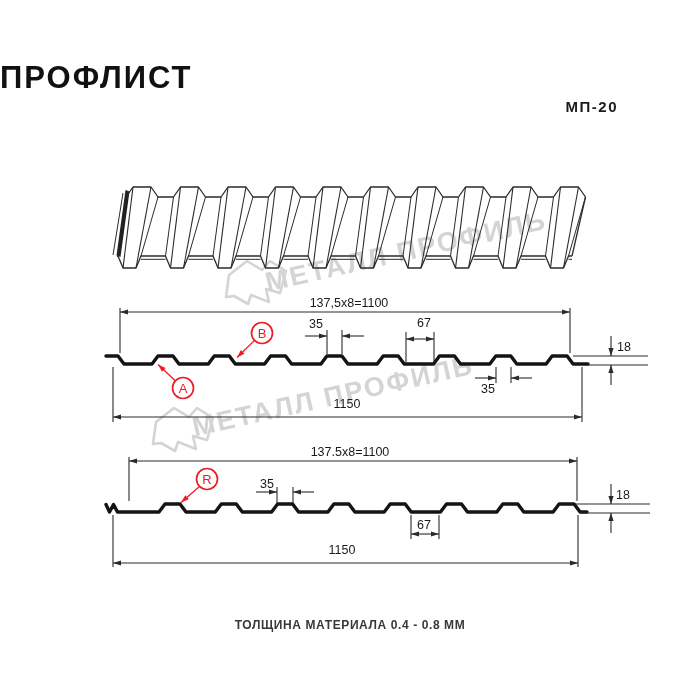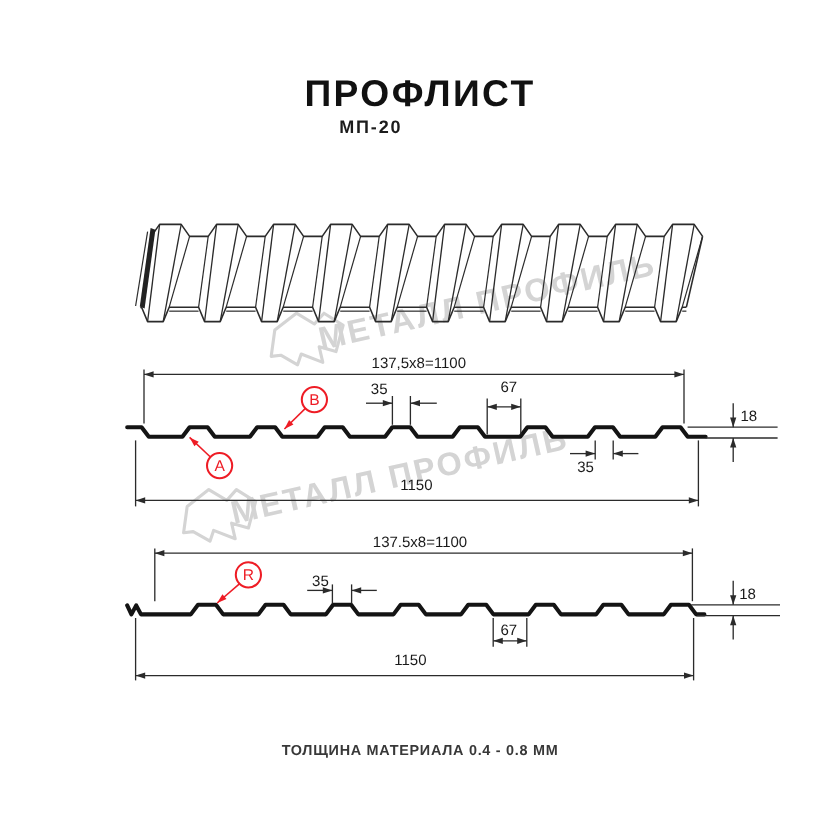--- a/index.html
+++ b/index.html
@@ -1,20 +1,20 @@
 <!DOCTYPE html>
 <html><head>
 <meta charset="utf-8">
 <style>
   html,body{margin:0;padding:0;background:#ffffff;}
   #stage{position:relative;width:700px;height:700px;background:#fff;overflow:hidden;
          font-family:"Liberation Sans",sans-serif;}
-  .title{position:absolute;top:60px;left:0;width:700px;text-align:center;
+  .title{position:absolute;top:60px;left:0;width:700px;
          font-size:31px;font-weight:bold;letter-spacing:2px;color:#111;}
-  .subtitle{position:absolute;top:98px;left:0;width:618px;text-align:center;
+  .subtitle{position:absolute;top:98px;left:0;width:618px;text-align:right;
          font-size:15px;font-weight:bold;letter-spacing:1.5px;color:#1c1c1c;}
   .footer{position:absolute;top:618px;left:0;width:700px;text-align:center;
          font-size:12px;font-weight:bold;letter-spacing:0.6px;color:#383838;}
   svg{position:absolute;left:0;top:0;}
   .dim{font-family:"Liberation Sans",sans-serif;font-size:12.5px;fill:#1a1a1a;}
   .redletter{font-family:"Liberation Sans",sans-serif;font-size:13px;fill:#ee1c25;}
   .wm{font-family:"Liberation Sans",sans-serif;font-weight:bold;font-size:27px;
       letter-spacing:2px;fill:#d4d4d4;}
 </style>
 </head>

